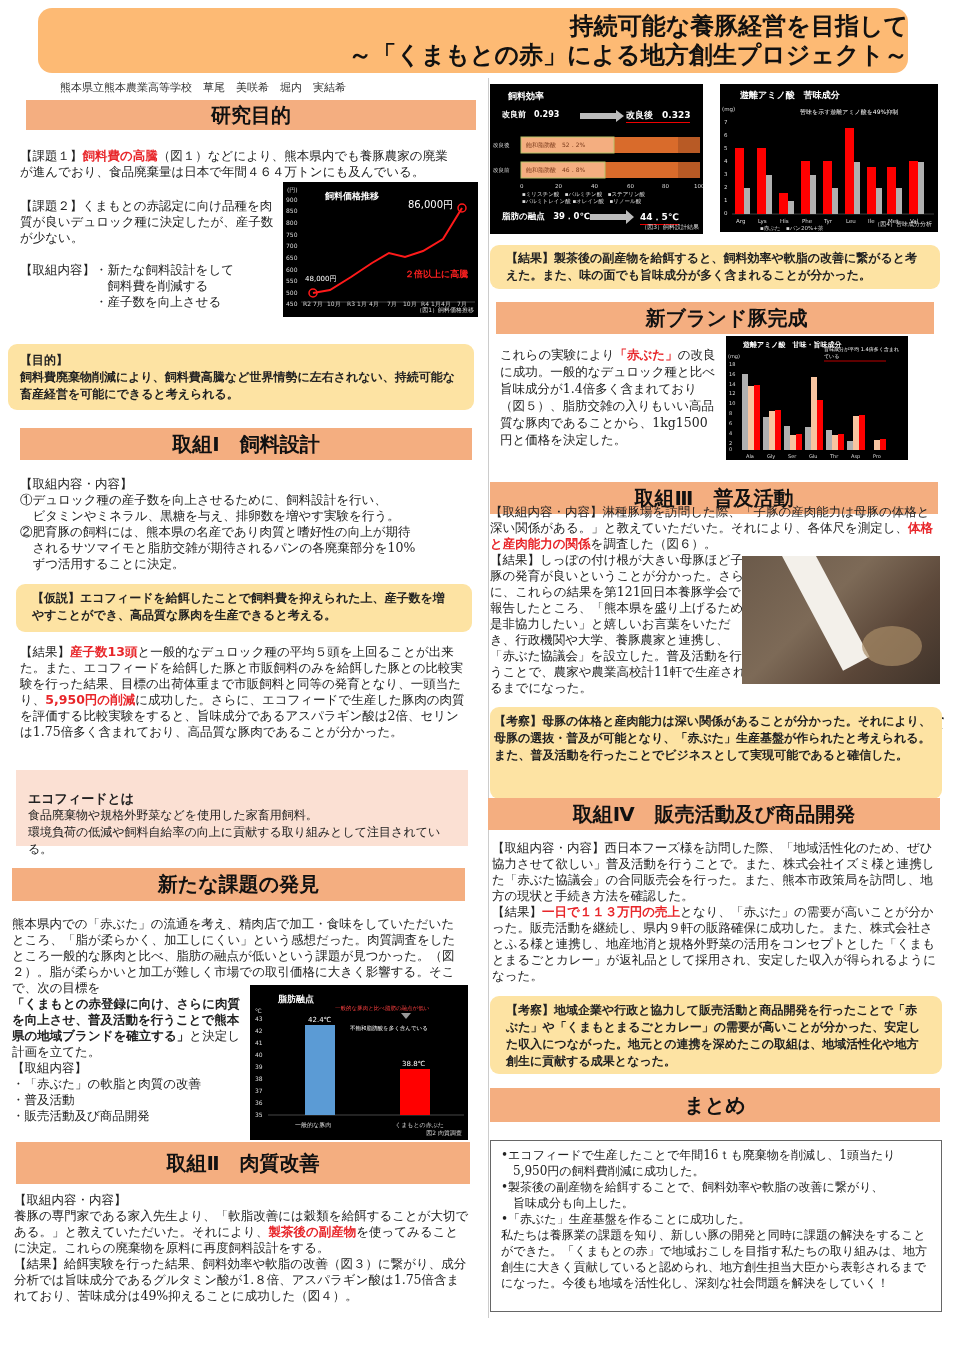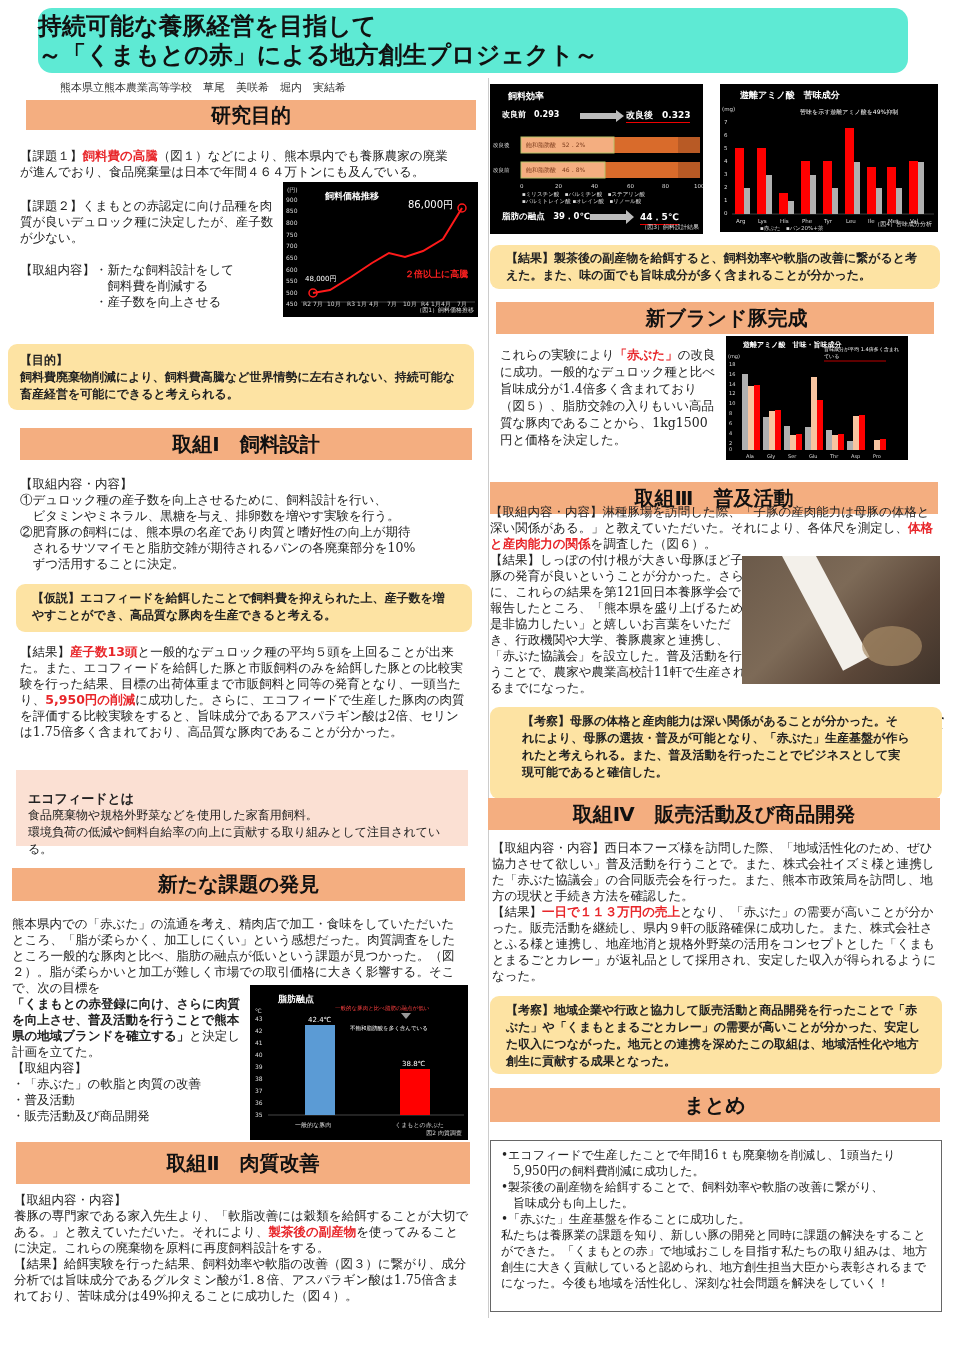--- a/index.html
+++ b/index.html
@@ -1,20 +1,20 @@
 <!DOCTYPE html>
 <html><head>
 <meta charset="utf-8">
 <style>
   * { box-sizing: border-box; margin: 0; padding: 0; }
   html, body { width: 960px; height: 1359px; background: #fff; overflow: hidden; }
   body { position: relative; font-family: "DejaVu Serif", "Liberation Serif", serif; color: #222; }
   .sans { font-family: "DejaVu Sans", "Liberation Sans", sans-serif; }
   .abs { position: absolute; }
-  .title-bar { left: 38px; top: 8px; width: 870px; height: 65px; background: #5eead4; border-radius: 14px; text-align: left; font-family: "DejaVu Sans", sans-serif; font-weight: bold; color: #111; }
+  .title-bar { left: 38px; top: 8px; width: 870px; height: 65px; background: #fdba74; border-radius: 14px; text-align: right; font-family: "DejaVu Sans", sans-serif; font-weight: bold; color: #111; }
   .title-bar .l1 { font-size: 24px; line-height: 28px; margin-top: 4px; }
   .title-bar .l2 { font-size: 24px; line-height: 30px; }
   .authors { left: 60px; top: 80px; font-size: 11px; font-family: "DejaVu Sans", sans-serif; color: #333; }
   .divider { left: 488px; top: 78px; width: 1px; height: 1240px; background: #ccc; }
   .head { background: #f4ae80; text-align: center; font-family: "DejaVu Sans", sans-serif; font-weight: bold; color: #111; font-size: 20px; }
   .yellow { background: #fde3a3; padding: 8px 12px; font-family: "DejaVu Sans", sans-serif; font-weight: bold; font-size: 12px; line-height: 17px; color: #222; border-radius: 9px; }
   .pink { background: #fbe0d3; padding: 20px 12px; font-family: "DejaVu Sans", sans-serif; font-size: 12px; line-height: 17px; }
   .body-text { font-size: 12.5px; line-height: 16px; color: #222; }
   .red { color: #e8262a; font-weight: bold; font-family: "DejaVu Sans", sans-serif; }
   .bold { font-weight: bold; font-family: "DejaVu Sans", sans-serif; }
@@ -317,21 +317,21 @@
   <span>【取組内容・内容】淋種豚場を訪問した際、「子豚の産肉能力は母豚の体格と深い関係がある。」と教えていただいた。それにより、各体尺を測定し、</span><span class="red">体格と産肉能力の関係</span><span>を調査した（図６）。</span>
 </div>
 <div class="abs body-text" style="left:490px;top:552px;width:258px;">【結果】しっぽの付け根が大きい母豚ほど子豚の発育が良いということが分かった。さらに、これらの結果を第121回日本養豚学会で報告したところ、「熊本県を盛り上げるため是非協力したい」と嬉しいお言葉をいただき、行政機関や大学、養豚農家と連携し、「赤ぶた協議会」を設立した。普及活動を行うことで、農家や農業高校計11軒で生産されるまでになった。</div>
 
 <div class="abs" style="left:742px;top:556px;width:198px;height:128px;background:linear-gradient(135deg,#6b5a4a 0%,#7d6a57 40%,#5a4638 70%,#3f332a 100%);overflow:hidden;">
   <div class="abs" style="left:20px;top:0;width:30px;height:130px;background:#f3f0ea;transform:rotate(-28deg);transform-origin:top left;left:40px;"></div>
   <div class="abs" style="left:120px;top:70px;width:60px;height:40px;border-radius:50%;background:#a88b66;opacity:0.7;"></div>
 </div>
 <div class="abs sans" style="left:800px;top:686px;font-size:15px;font-weight:bold;margin-top:28px;">(図6)豚の尾を測っている様子</div>
 
-<div class="abs yellow" style="left:490px;top:707px;width:452px;height:92px;padding:6px 32px;">【考察】母豚の体格と産肉能力は深い関係があることが分かった。それにより、母豚の選抜・普及が可能となり、「赤ぶた」生産基盤が作られたと考えられる。また、普及活動を行ったことでビジネスとして実現可能であると確信した。</div>
+<div class="abs yellow" style="left:490px;top:707px;width:452px;height:92px;padding:6px 4px;">【考察】母豚の体格と産肉能力は深い関係があることが分かった。それにより、母豚の選抜・普及が可能となり、「赤ぶた」生産基盤が作られたと考えられる。また、普及活動を行ったことでビジネスとして実現可能であると確信した。</div>
 
 <div class="abs head" style="left:488px;top:798px;width:452px;height:32px;line-height:32px;">取組Ⅳ　販売活動及び商品開発</div>
 
 <div class="abs body-text" style="left:492px;top:840px;width:448px;">
   <div>【取組内容・内容】西日本フーズ様を訪問した際、「地域活性化のため、ぜひ協力させて欲しい」普及活動を行うことで。また、株式会社イズミ様と連携した「赤ぶた協議会」の合同販売会を行った。また、熊本市政策局を訪問し、地方の現状と手続き方法を確認した。</div>
   <span>【結果】</span><span class="red">一日で１１３万円の売上</span><span>となり、「赤ぶた」の需要が高いことが分かった。販売活動を継続し、県内９軒の販路確保に成功した。また、株式会社さとふる様と連携し、地産地消と規格外野菜の活用をコンセプトとした「くまもとまるごとカレー」が返礼品として採用され、安定した収入が得られるようになった。</span>
 </div>
 
 <div class="abs yellow" style="left:490px;top:996px;width:452px;height:78px;padding:6px 16px;">【考察】地域企業や行政と協力して販売活動と商品開発を行ったことで「赤ぶた」や「くまもとまるごとカレー」の需要が高いことが分かった、安定した収入につながった。地元との連携を深めたこの取組は、地域活性化や地方創生に貢献する成果となった。</div>
 

